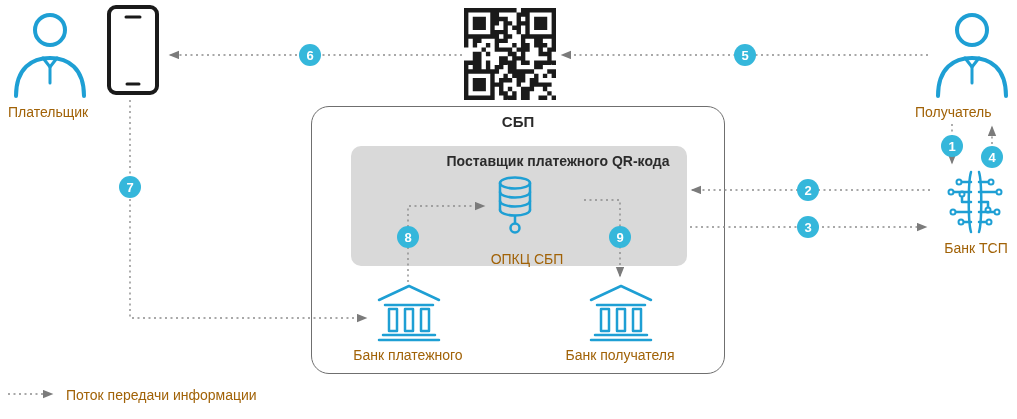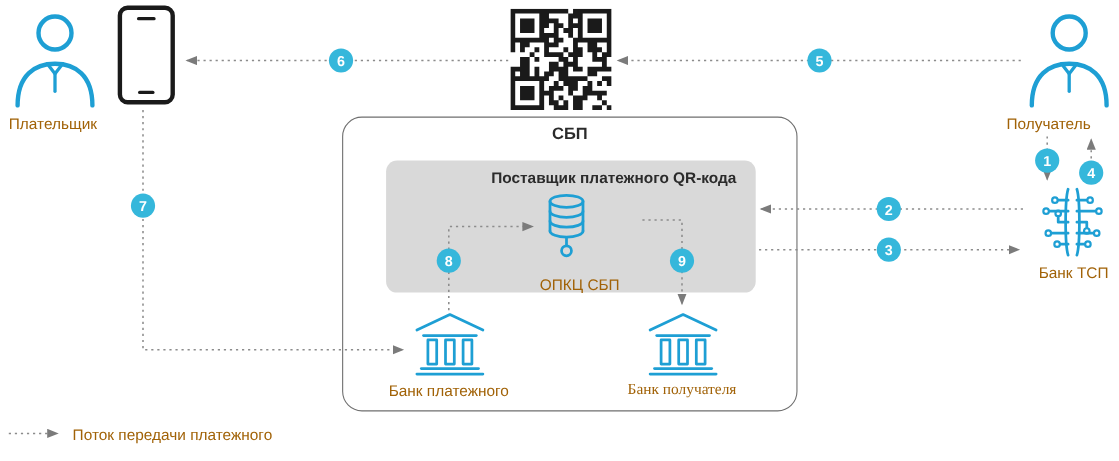--- a/index.html
+++ b/index.html
@@ -133,27 +133,27 @@
     <svg width="66" height="60" viewBox="0 0 66 60">
       <polyline class="cy" points="3,18 33,4 63,18" stroke-width="2.5"></polyline>
       <line class="cy" x1="9" y1="23" x2="57" y2="23" stroke-width="2.5"></line>
       <rect class="cy" x="13" y="27" width="8" height="22" stroke-width="2.5"></rect>
       <rect class="cy" x="29" y="27" width="8" height="22" stroke-width="2.5"></rect>
       <rect class="cy" x="45" y="27" width="8" height="22" stroke-width="2.5"></rect>
       <line class="cy" x1="7" y1="53" x2="59" y2="53" stroke-width="2.5"></line>
       <line class="cy" x1="3" y1="58" x2="63" y2="58" stroke-width="2.5"></line>
     </svg>
   </div>
-  <div class="label center" style="left:540px;top:347px;width:160px;font-family:Liberation Serif, serif;">Банк получателя</div>
+  <div class="label center" style="left:540px;top:347px;width:160px;">Банк получателя</div>
 
   <div class="badge" style="left:941px;top:135px;">1</div>
   <div class="badge" style="left:797px;top:179px;">2</div>
   <div class="badge" style="left:797px;top:216px;">3</div>
   <div class="badge" style="left:981px;top:146px;">4</div>
   <div class="badge" style="left:734px;top:44px;">5</div>
   <div class="badge" style="left:299px;top:44px;">6</div>
   <div class="badge" style="left:119px;top:176px;">7</div>
   <div class="badge" style="left:397px;top:226px;">8</div>
   <div class="badge" style="left:609px;top:226px;">9</div>
 
-  <div class="label" style="left:66px;top:387px;">Поток передачи платежного</div>
+  <div class="label" style="left:66px;top:387px;">Поток передачи информации</div>
 
 </div>
 
 </body></html>

